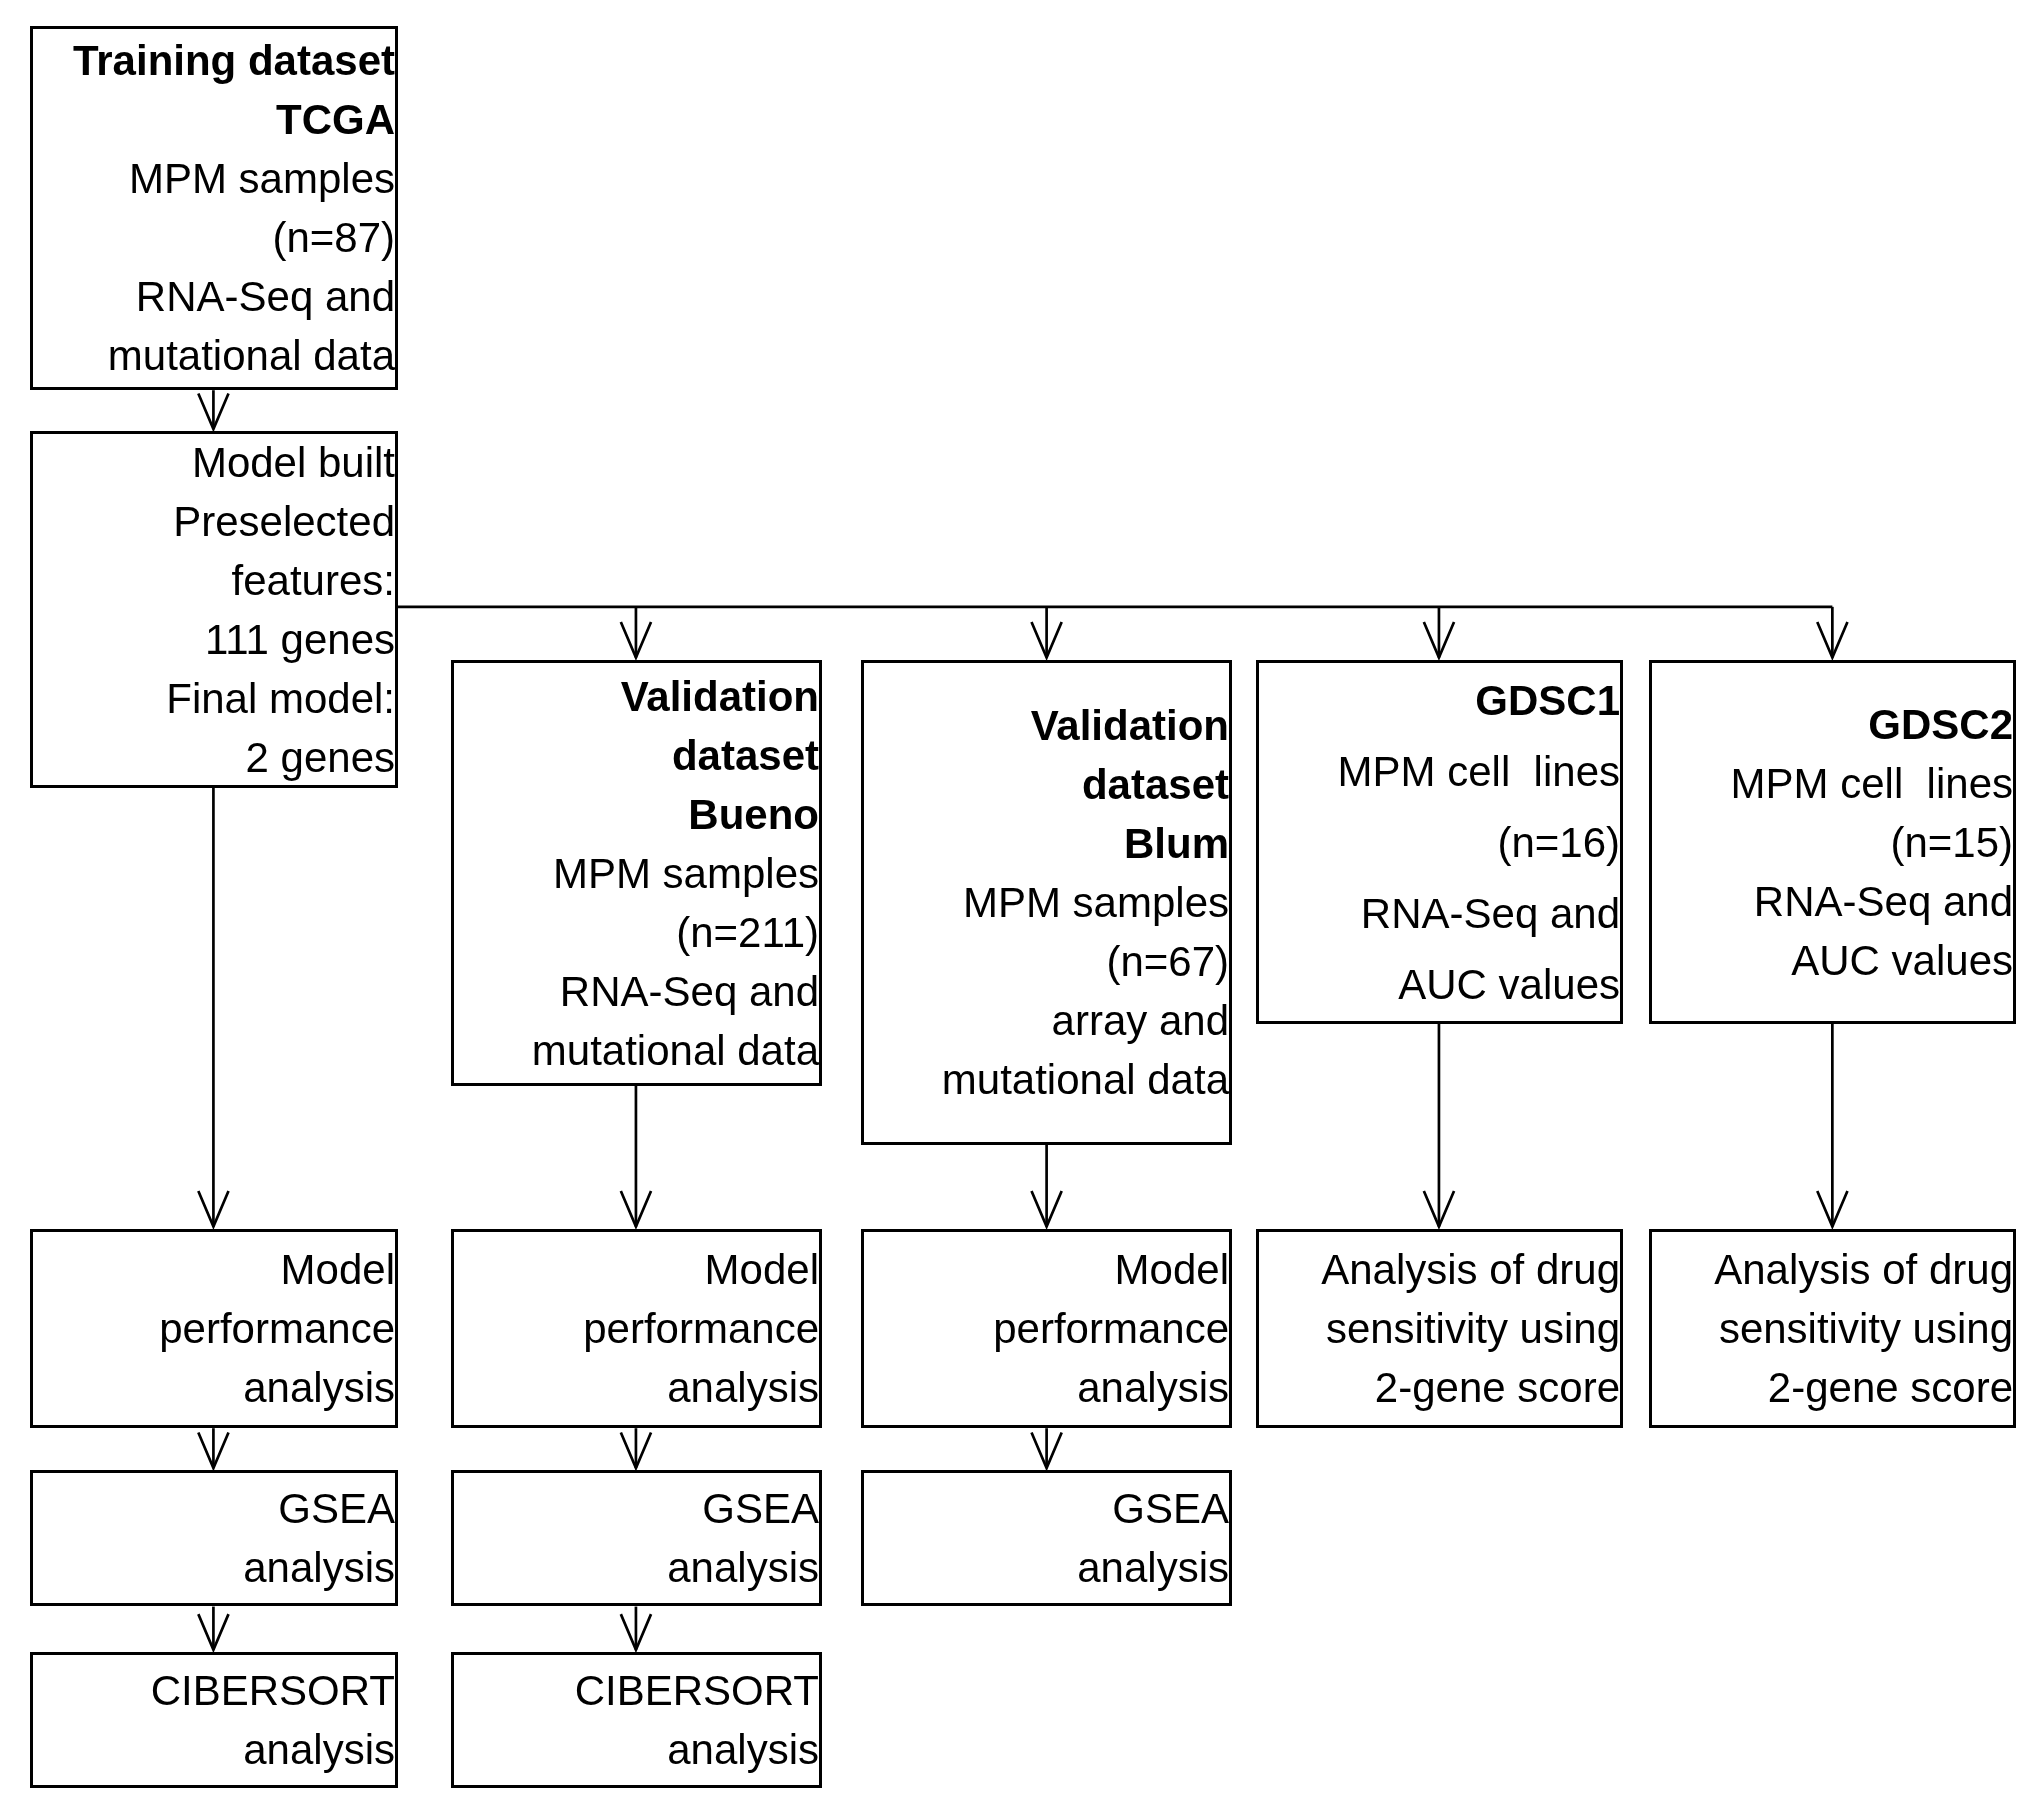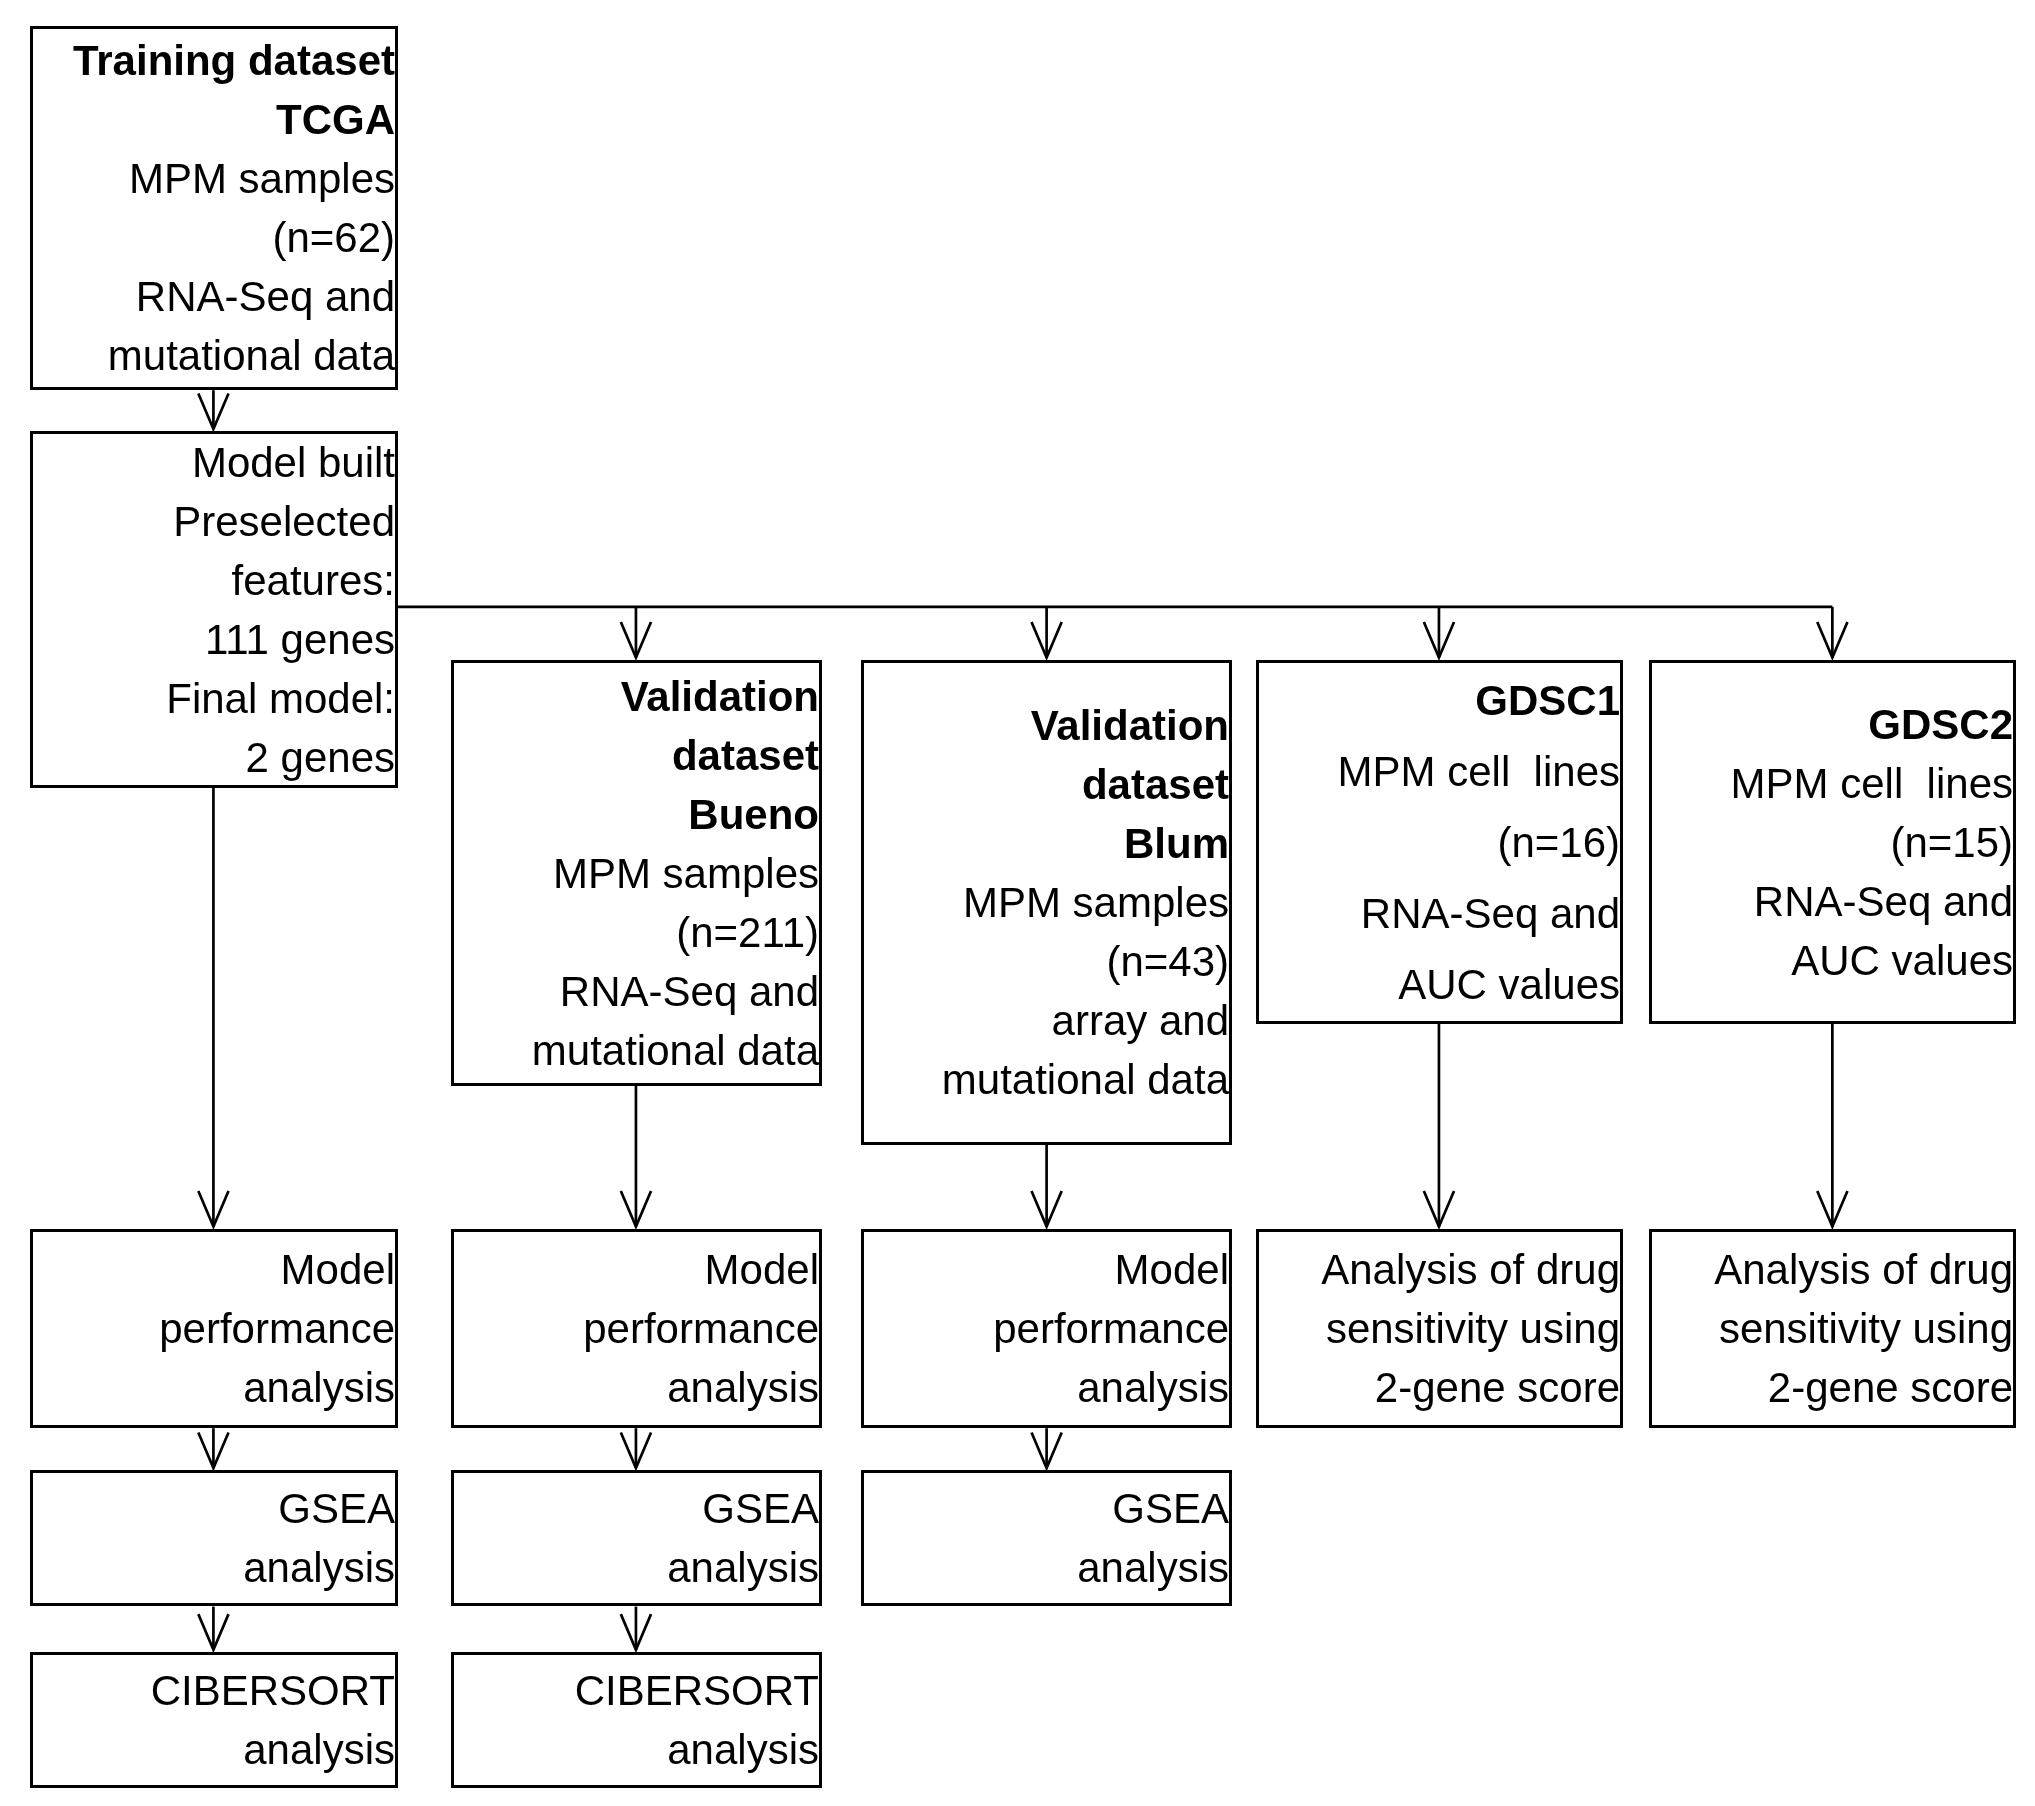--- a/index.html
+++ b/index.html
@@ -84,21 +84,21 @@
     <path d="M396 2981 V3061"></path>
     <polyline points="368,2995 396,3061 424,2995"></polyline>
     <path d="M1180 2981 V3061"></path>
     <polyline points="1152,2995 1180,3061 1208,2995"></polyline>
   </svg>
 
   <div class="box" style="left:30px; top:26px; width:368px; height:364px;">
     <span class="ln b">Training dataset</span>
     <span class="ln b">TCGA</span>
     <span class="ln">MPM samples</span>
-    <span class="ln">(n=62)</span>
+    <span class="ln">(n=87)</span>
     <span class="ln">RNA-Seq and</span>
     <span class="ln">mutational data</span>
   </div>
 
   <div class="box" style="left:30px; top:431px; width:368px; height:357px;">
     <span class="ln">Model built</span>
     <span class="ln">Preselected</span>
     <span class="ln">features:</span>
     <span class="ln">111 genes</span>
     <span class="ln">Final model:</span>
@@ -113,21 +113,21 @@
     <span class="ln">(n=211)</span>
     <span class="ln">RNA-Seq and</span>
     <span class="ln">mutational data</span>
   </div>
 
   <div class="box" style="left:861px; top:660px; width:371px; height:485px;">
     <span class="ln b">Validation</span>
     <span class="ln b">dataset</span>
     <span class="ln b">Blum</span>
     <span class="ln">MPM samples</span>
-    <span class="ln">(n=43)</span>
+    <span class="ln">(n=67)</span>
     <span class="ln">array and</span>
     <span class="ln">mutational data</span>
   </div>
 
   <div class="box" style="left:1256px; top:660px; width:367px; height:364px;gap:12px;">
     <span class="ln b">GDSC1</span>
     <span class="ln">MPM cell  lines</span>
     <span class="ln">(n=16)</span>
     <span class="ln">RNA-Seq and</span>
     <span class="ln">AUC values</span>

